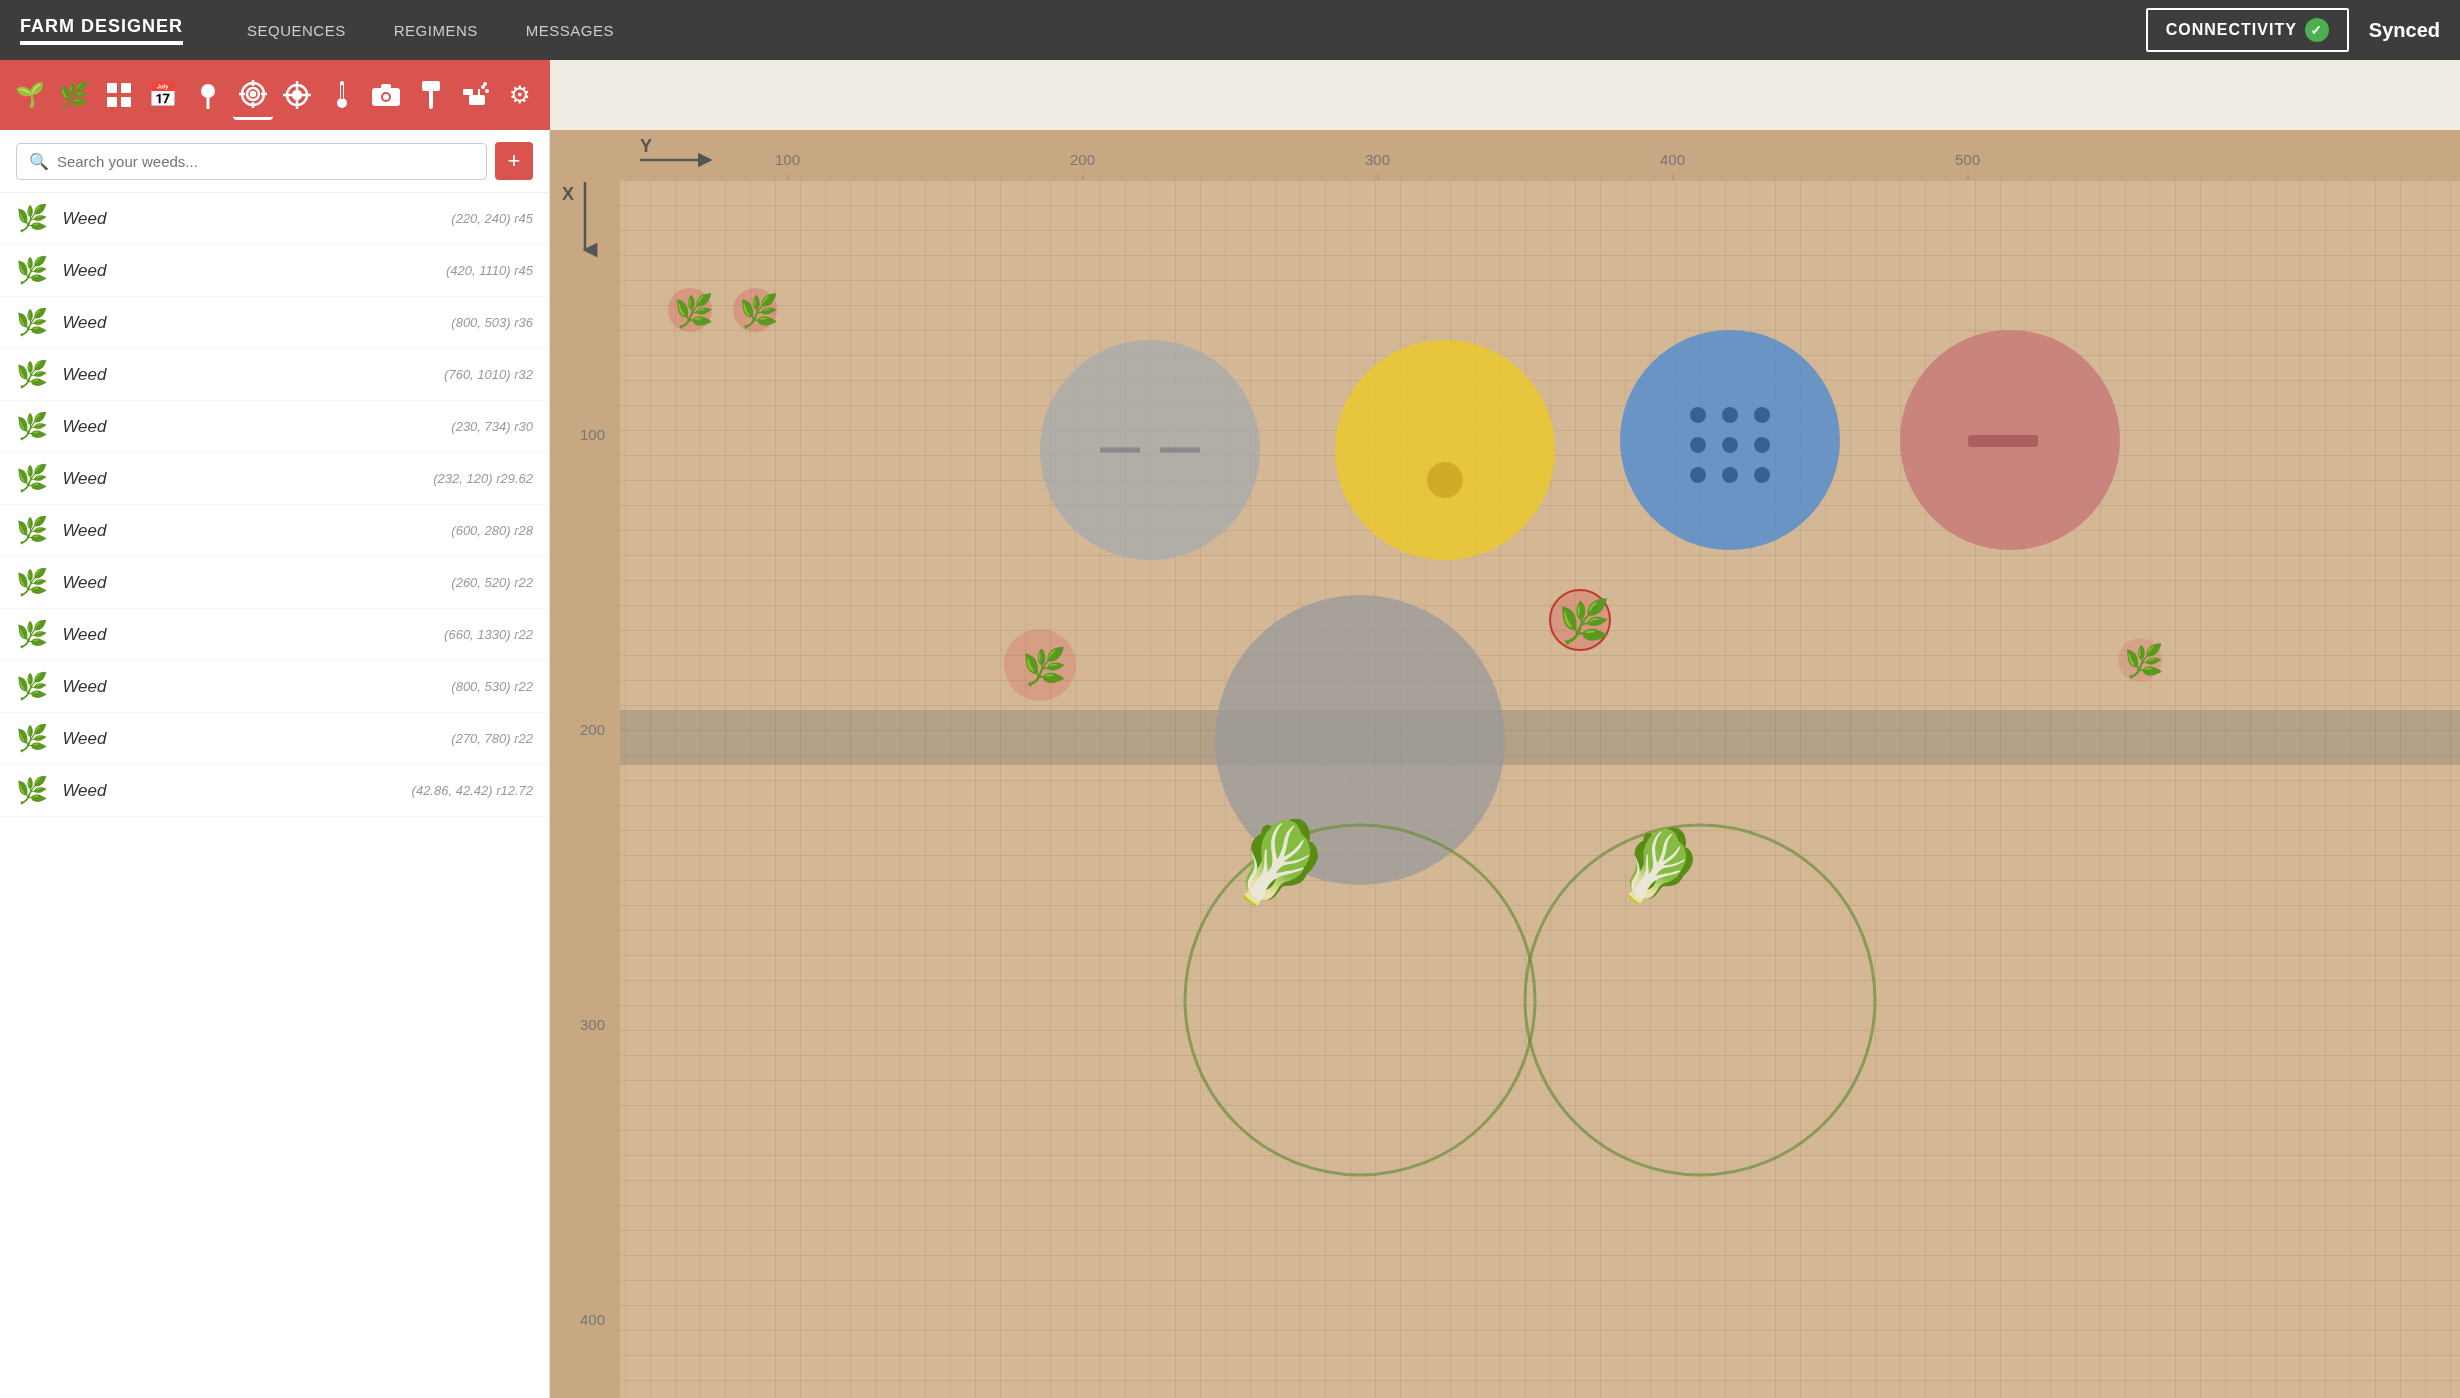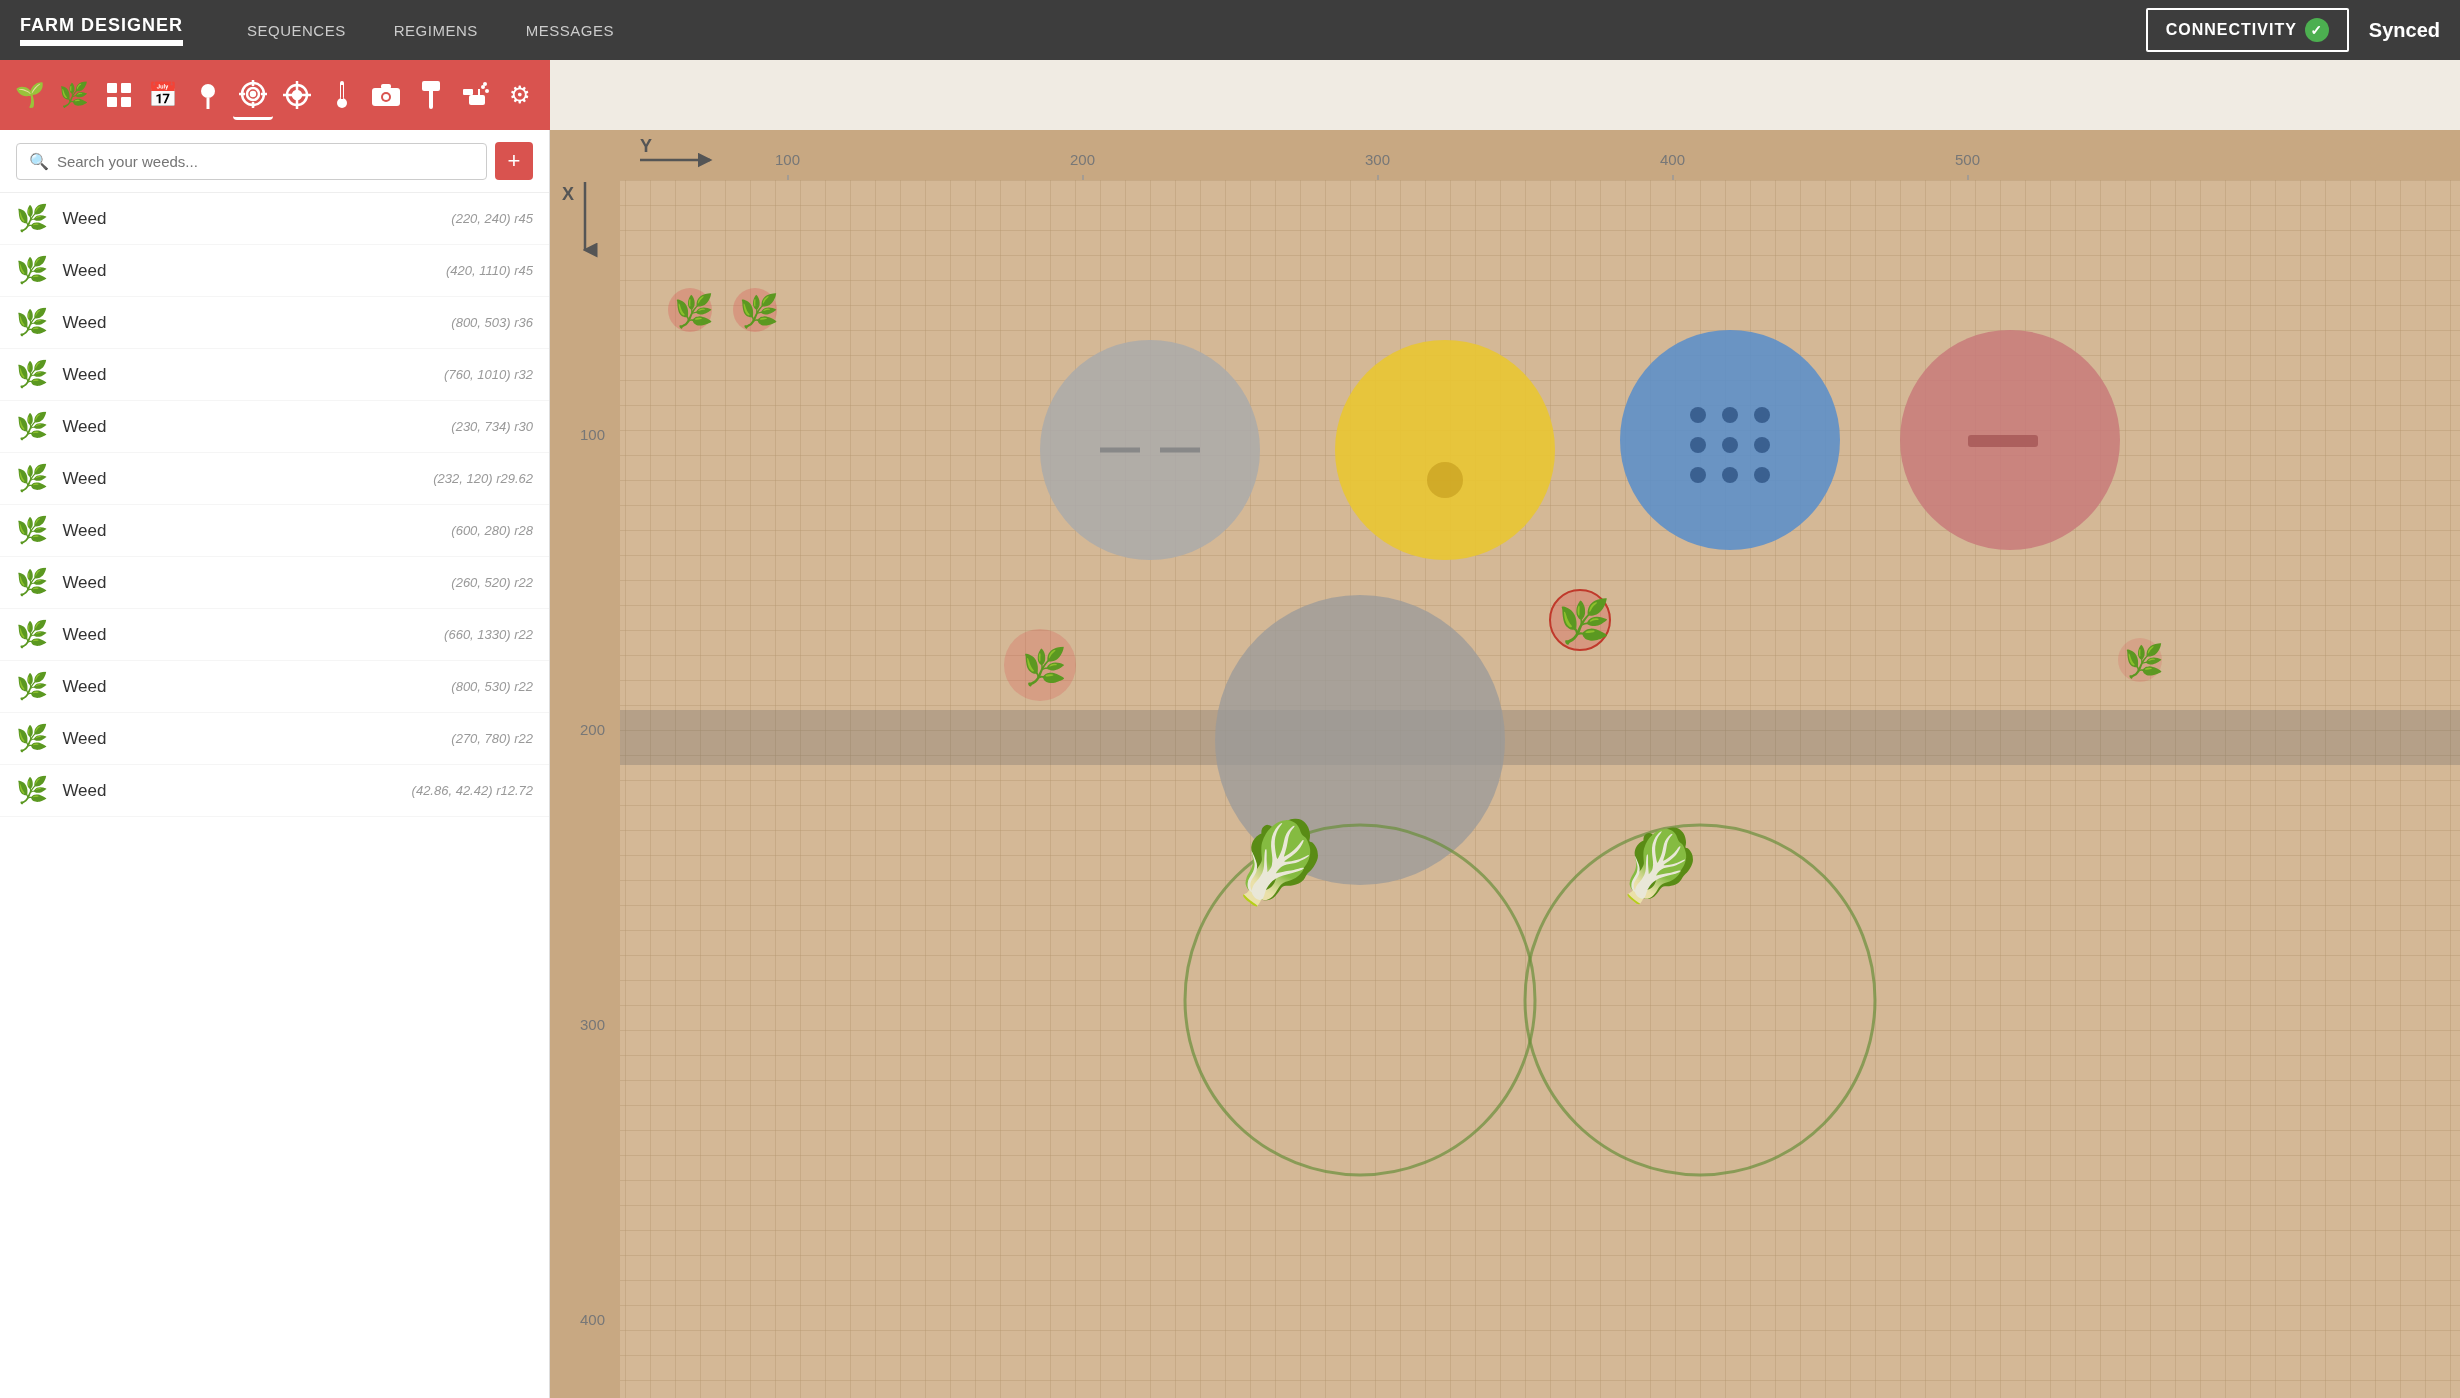--- a/index.html
+++ b/index.html
@@ -7,21 +7,21 @@
 
     
     .top-nav {
       display: flex; align-items: center;
       background: #3d3d3d; height: 60px; padding: 0 20px;
       position: relative; z-index: 100;
     }
     .nav-brand {
       color: white; font-weight: 700; font-size: 18px; letter-spacing: 1px;
       margin-right: 40px; text-transform: uppercase;
-      border-bottom: 6px solid #ffffff; padding-bottom: 4px;
+      border-bottom: 4px solid #ffffff; padding-bottom: 4px;
     }
     .nav-links { display: flex; gap: 0; }
     .nav-link {
       color: #ccc; font-size: 15px; font-weight: 500; letter-spacing: 0.5px;
       padding: 0 24px; cursor: pointer; text-transform: uppercase;
     }
     .nav-right {
       margin-left: auto; display: flex; align-items: center; gap: 20px;
     }
     .connectivity-btn {
@@ -76,21 +76,21 @@
     .section-label {
       font-size: 13px; font-weight: 700; color: #555; letter-spacing: 1px;
       padding: 10px 16px 6px; text-transform: uppercase;
     }
     .weed-list { overflow-y: auto; flex: 1; }
     .weed-item {
       display: flex; align-items: center; padding: 10px 16px;
       border-bottom: 1px solid #f5f5f5; gap: 14px;
     }
     .weed-icon { font-size: 26px; flex-shrink: 0; }
-    .weed-name { font-size: 17px; color: #333; font-weight: 500; flex: 1; }
+    .weed-name { font-size: 17px; color: #333; font-weight: 500; flex: 1; font-style: italic; }
     .weed-coords { font-size: 13px; color: #999; font-style: italic; }
 
     
     .farm-map {
       flex: 1; position: relative; overflow: hidden;
       background: #c8a882;
     }
 
     
     .grid-bg {

